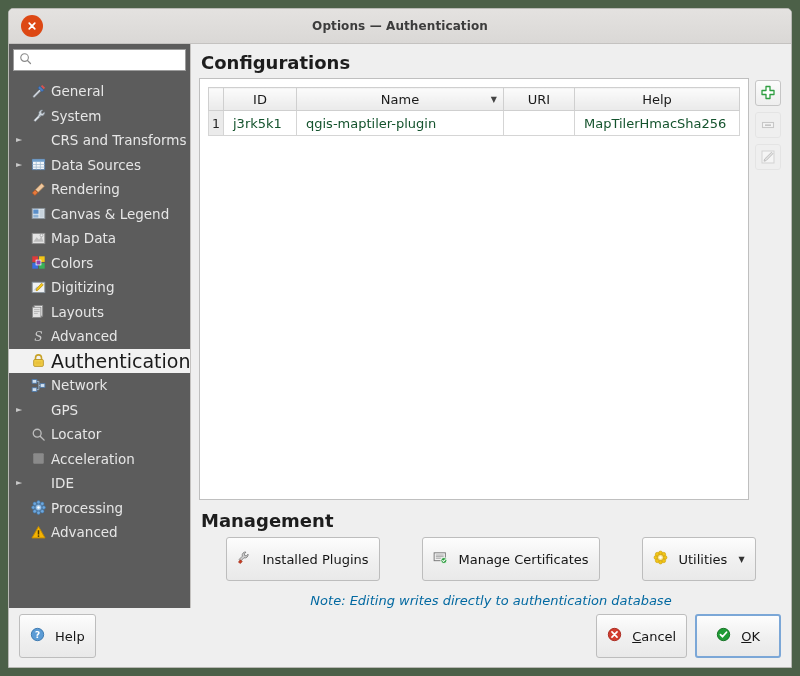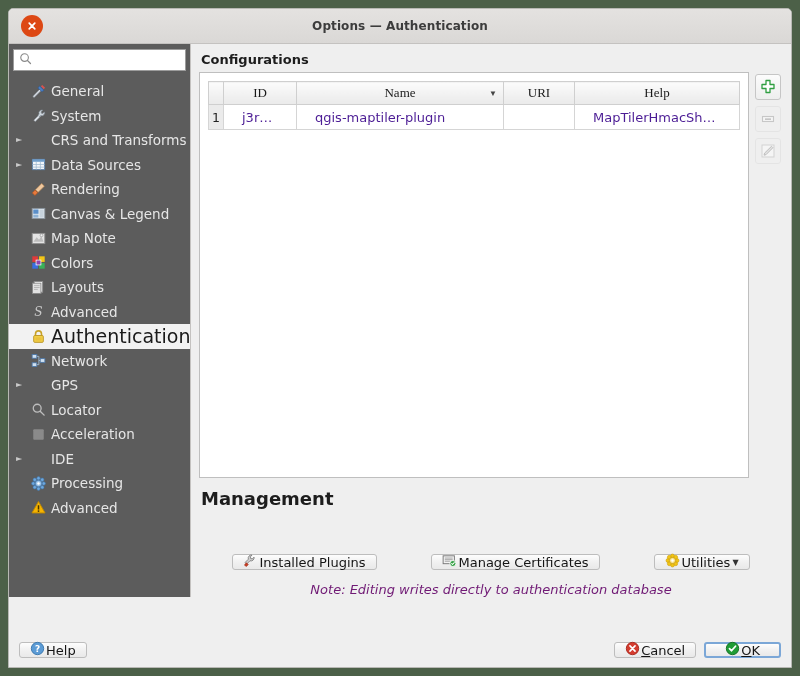--- a/index.html
+++ b/index.html
@@ -146,21 +146,21 @@
   .main {
     flex: 1 1 auto;
     background: #efefef;
     display: flex;
     flex-direction: column;
     padding: 6px 8px 0 8px;
     box-sizing: border-box;
     min-width: 0;
   }
   .section-title {
-    font-size: 13px;
+    font-size: 18px;
     font-weight: bold;
     color: #1d1d1d;
     margin: 2px 0 5px 2px;
   }
   .config-area {
     flex: 1 1 auto;
     display: flex;
     min-height: 0;
     gap: 6px;
   }
@@ -182,41 +182,40 @@
   table.cfg th {
     background: linear-gradient(to bottom, #fbfbfb 0%, #eaeaea 100%);
     border: 1px solid #cfcfcf;
     border-left: none;
     height: 22px;
     font-weight: normal;
     color: #1a1a1a;
     font-size: 13px;
     position: relative;
     padding: 0 4px;
-    font-family: Liberation Serif, serif;
   }
   table.cfg th.corner {
     width: 14px;
     padding: 0;
     border-left: 1px solid #cfcfcf;
   }
   table.cfg th .sort-ind {
     position: absolute;
     right: 6px;
     top: 50%;
     transform: translateY(-50%);
     font-size: 8px;
     color: #444;
   }
   table.cfg td {
     height: 24px;
     border-bottom: 1px solid #d5d5d5;
     border-right: 1px solid #d5d5d5;
-    padding: 0 18px;
-    color: #4c1d95;
+    padding: 0 9px;
+    color: #14532d;
     white-space: nowrap;
     overflow: hidden;
     text-overflow: ellipsis;
   }
   table.cfg td.rowhead {
     background: #ebebeb;
     text-align: center;
     border-left: 1px solid #d5d5d5;
     color: #222;
     padding: 0;
@@ -263,37 +262,36 @@
   .mgmt-row {
     display: flex;
     justify-content: space-around;
     align-items: center;
     padding: 0 6px 2px 6px;
   }
   .btn {
     background: linear-gradient(to bottom, #fdfdfd 0%, #f0f0f0 55%, #e9e9e9 100%);
     border: 1px solid #bdbdbd;
     border-radius: 3px;
-    height: 16px;
+    height: 44px;
     padding: 0 10px;
     display: inline-flex;
     align-items: center;
-    gap: 1px;
+    gap: 10px;
     font-size: 13px;
     color: #151515;
     cursor: pointer;
     box-sizing: border-box;
     font-family: "DejaVu Sans", "Liberation Sans", sans-serif;
     white-space: nowrap;
-    margin-top: 39px;
   }
   .note {
     text-align: center;
     font-style: italic;
-    color: #701a75;
+    color: #0369a1;
     font-size: 13px;
     margin: 10px 0 0 0;
   }
 
   
   .footer {
     flex: 0 0 auto;
     display: flex;
     align-items: center;
     padding: 6px 10px 9px 10px;
@@ -403,34 +401,45 @@
           </div>
           <div class="nav-item">
             <span class="nav-arrow"></span>
             <span class="nav-icon">
               <svg width="15" height="15" viewBox="0 0 16 16">
                 <rect x="1.3" y="2.6" width="13.4" height="10.8" fill="#e4e4e4" stroke="#8f8f8f" stroke-width="1"></rect>
                 <path d="M2.6 11.5 L6 6.6 L8.6 9.4 L11 5.6 L13.4 11.5Z" fill="#bdbdbd"></path>
                 <circle cx="11.2" cy="4.6" r="1.5" fill="#f2f2f2" stroke="#8f8f8f" stroke-width=".7"></circle>
               </svg>
             </span>
-            <span class="nav-label">Map Note</span>
+            <span class="nav-label">Map Data</span>
           </div>
           <div class="nav-item">
             <span class="nav-arrow"></span>
             <span class="nav-icon">
               <svg width="15" height="15" viewBox="0 0 16 16">
                 <rect x="1.4" y="1.4" width="6" height="6" fill="#e03a3a"></rect>
                 <rect x="8.6" y="1.4" width="6" height="6" fill="#f2c516"></rect>
                 <rect x="1.4" y="8.6" width="6" height="6" fill="#3a6fe0"></rect>
                 <rect x="8.6" y="8.6" width="6" height="6" fill="#3ab05a"></rect>
                 <rect x="5.4" y="5.4" width="5.2" height="5.2" fill="#8e44ad" stroke="#ffffff" stroke-width=".8"></rect>
               </svg>
             </span>
             <span class="nav-label">Colors</span>
+          </div>
+          <div class="nav-item">
+            <span class="nav-arrow"></span>
+            <span class="nav-icon">
+              <svg width="15" height="15" viewBox="0 0 16 16">
+                <rect x="1.3" y="2.4" width="13.4" height="11" fill="#eef1f3" stroke="#8a949d" stroke-width="1"></rect>
+                <path d="M2.6 11.4 L6.4 6.6 L9.2 9Z" fill="#b9c6d1"></path>
+                <path d="M11.3 3.4 L13.1 5.2 L7.5 10.8 L5.4 11.4 L6 9.2Z" fill="#f2c516" stroke="#b88f10" stroke-width=".8" stroke-linejoin="round"></path>
+              </svg>
+            </span>
+            <span class="nav-label">Digitizing</span>
           </div>
           <div class="nav-item">
             <span class="nav-arrow"></span>
             <span class="nav-icon">
               <svg width="15" height="15" viewBox="0 0 16 16">
                 <rect x="3.4" y="1.6" width="9" height="11.4" fill="#fbfbfb" stroke="#8a8a8a" stroke-width="1"></rect>
                 <rect x="1.6" y="3.4" width="9" height="11" fill="#e2e2e2" stroke="#8a8a8a" stroke-width="1"></rect>
                 <path d="M3.2 6h6M3.2 8h6M3.2 10h4" stroke="#a8a8a8" stroke-width=".8"></path>
               </svg>
             </span>

